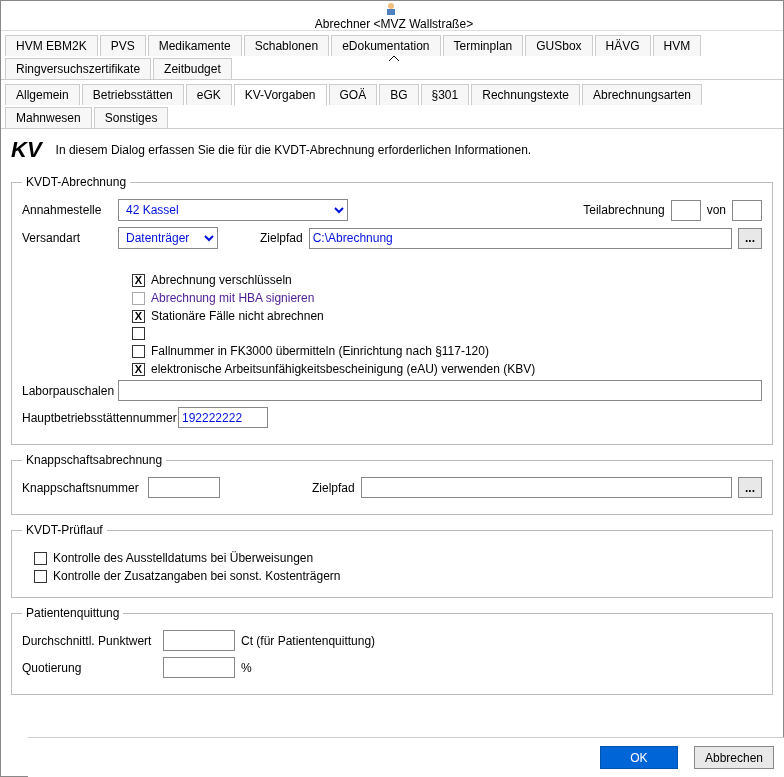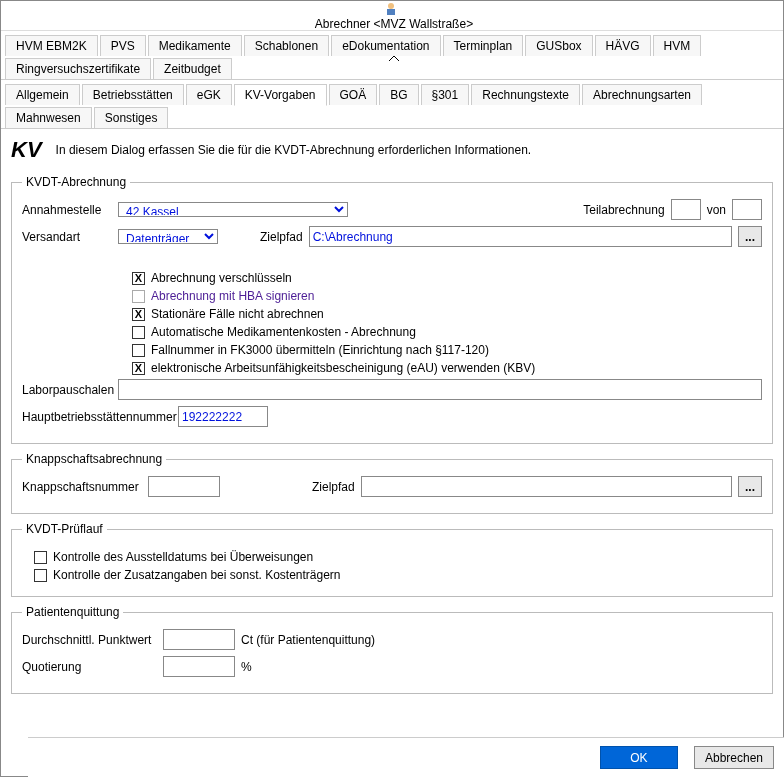--- a/index.html
+++ b/index.html
@@ -71,21 +71,21 @@
 .lbl { width: 90px; }
 .lbl-wide { width: 150px; }
 
 select, input[type="text"] {
   font: inherit;
   border: 1px solid #888;
   padding: 1px 3px;
   height: 21px;
   background: #fff;
 }
-select { height: 15px; }
+select { height: 22px; }
 .blue { color: #0011dd; }
 
 .sel-annahme { width: 230px; }
 .sel-versand { width: 100px; }
 .inp-zielpfad { flex:1; }
 .btn-browse {
   width: 24px; height: 21px; border: 1px solid #888; background: #e8e8e8; cursor:pointer;
   display:flex;align-items:center;justify-content:center; font-weight:bold;
 }
 
@@ -215,21 +215,20 @@
         <div class="chk-row chk-disabled">
           <div class="chk"></div>
           <span>Abrechnung mit HBA signieren</span>
         </div>
         <div class="chk-row">
           <div class="chk">X</div>
           <span>Stationäre Fälle nicht abrechnen</span>
         </div>
         <div class="chk-row">
           <div class="chk"></div>
-          <span>Automatische Medikamentenkosten - Abrechnung</span>
         </div>
         <div class="chk-row">
           <div class="chk"></div>
           <span>Fallnummer in FK3000 übermitteln (Einrichtung nach §117-120)</span>
         </div>
         <div class="chk-row">
           <div class="chk">X</div>
           <span>elektronische Arbeitsunfähigkeitsbescheinigung (eAU) verwenden (KBV)</span>
         </div>
       </div>

